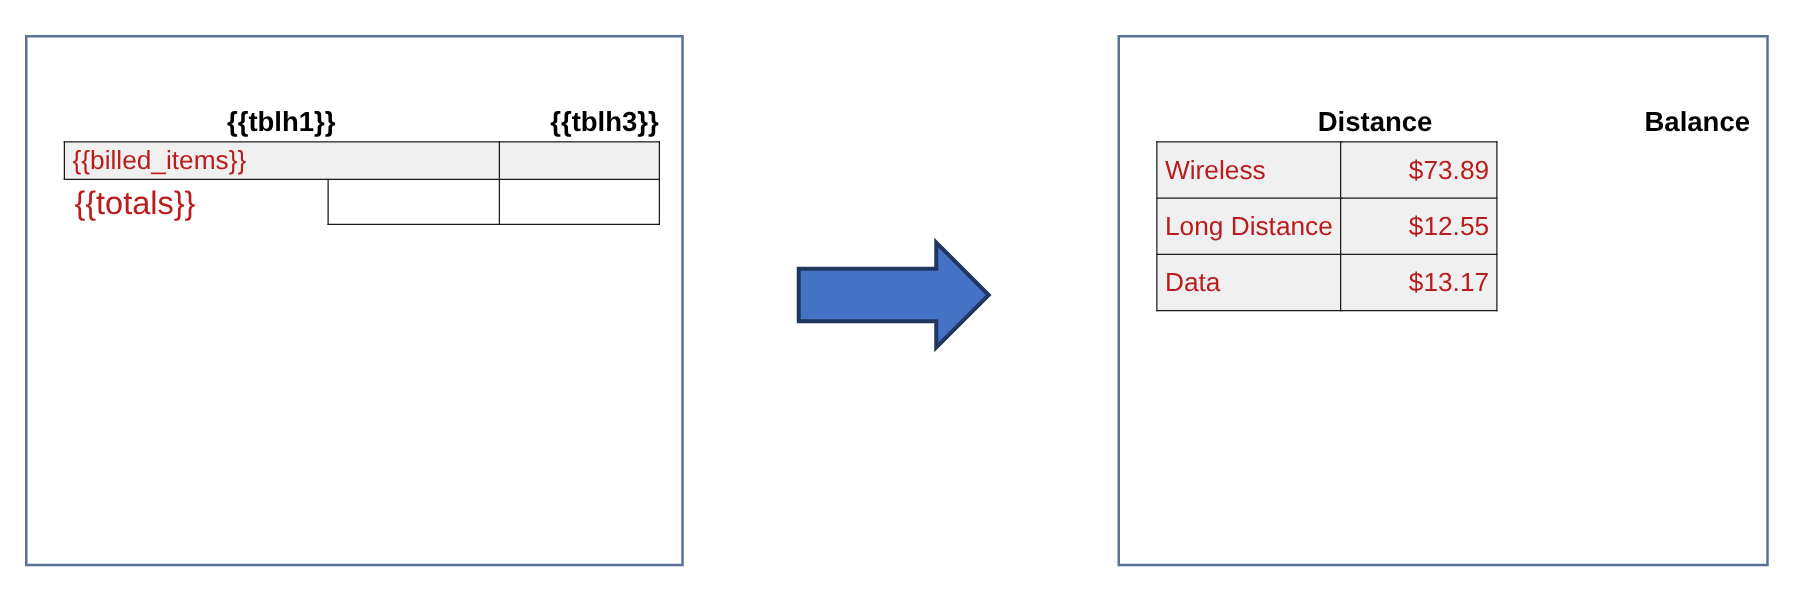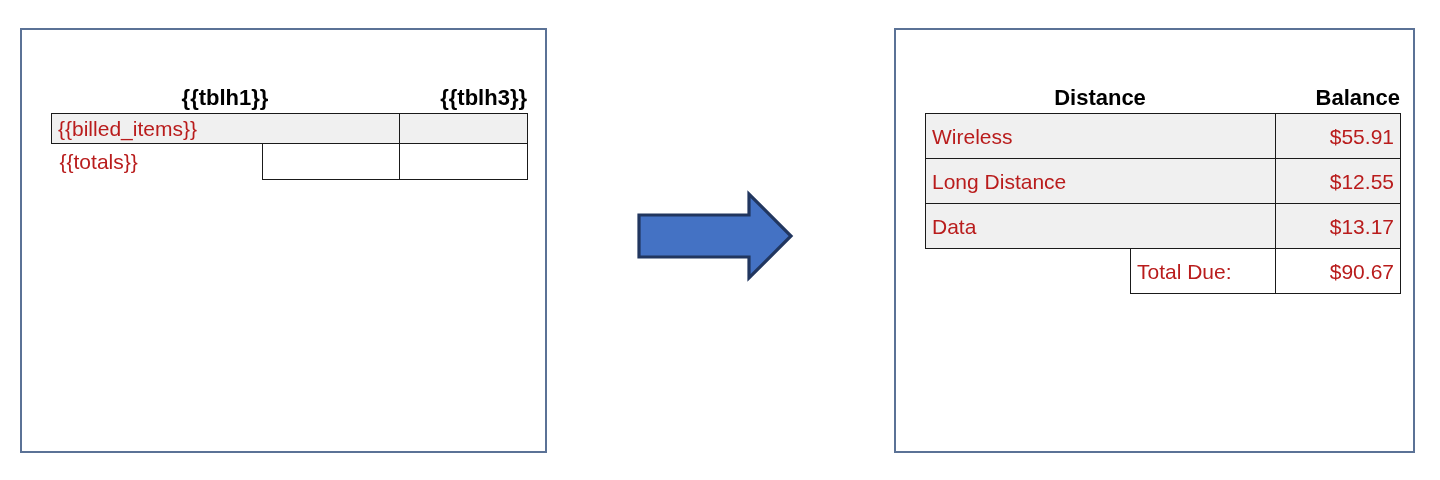--- a/index.html
+++ b/index.html
@@ -64,21 +64,21 @@
   .fill-gray  { background: #f0f0f0; }
   .fill-white { background: #ffffff; }
   .ta-left    { text-align: left; }
   .ta-right   { text-align: right; }
   #tbl-template .c1 { width: 211px; }
   #tbl-template .c2 { width: 137px; }
   #tbl-template .c3 { width: 128px; }
   #tbl-template .row-billed td { height: 30px; }
   #tbl-template .row-totals td { height: 36px; }
   #tbl-template .totals-label {
-    font-size: 21px;
+    font-size: 26px;
     padding-left: 8px;
   }
   #tbl-output .c1 { width: 205px; }
   #tbl-output .c2 { width: 145px; }
   #tbl-output .c3 { width: 125px; }
 
   
   #arrow-transform {
     position: absolute;
     left: 636px;
@@ -129,33 +129,28 @@
     <div class="tbl-header">
       <div class="h-left" style="width:350px;">Distance</div>
       <div class="h-right" style="width:125px;">Balance</div>
     </div>
 
     <table class="grid" id="tbl-output">
 
       <tbody>
           <tr>
         <td class="cell-box fill-gray ta-left" colspan="2">Wireless</td>
-        <td class="cell-box fill-gray ta-right c3">$55.91</td>
+        <td class="cell-box fill-gray ta-right c3">$73.89</td>
       </tr>
       <tr>
         <td class="cell-box fill-gray ta-left" colspan="2">Long Distance</td>
         <td class="cell-box fill-gray ta-right c3">$12.55</td>
       </tr>
       <tr>
         <td class="cell-box fill-gray ta-left" colspan="2">Data</td>
         <td class="cell-box fill-gray ta-right c3">$13.17</td>
       </tr>
 
-      <tr>
-        <td class="cell-blank c1"></td>
-        <td class="cell-box fill-white ta-left c2">Total Due:</td>
-        <td class="cell-box fill-white ta-right c3">$90.67</td>
-      </tr>
     </tbody>
       </table>
 
   </div>
 </div>
 
 </body></html>

